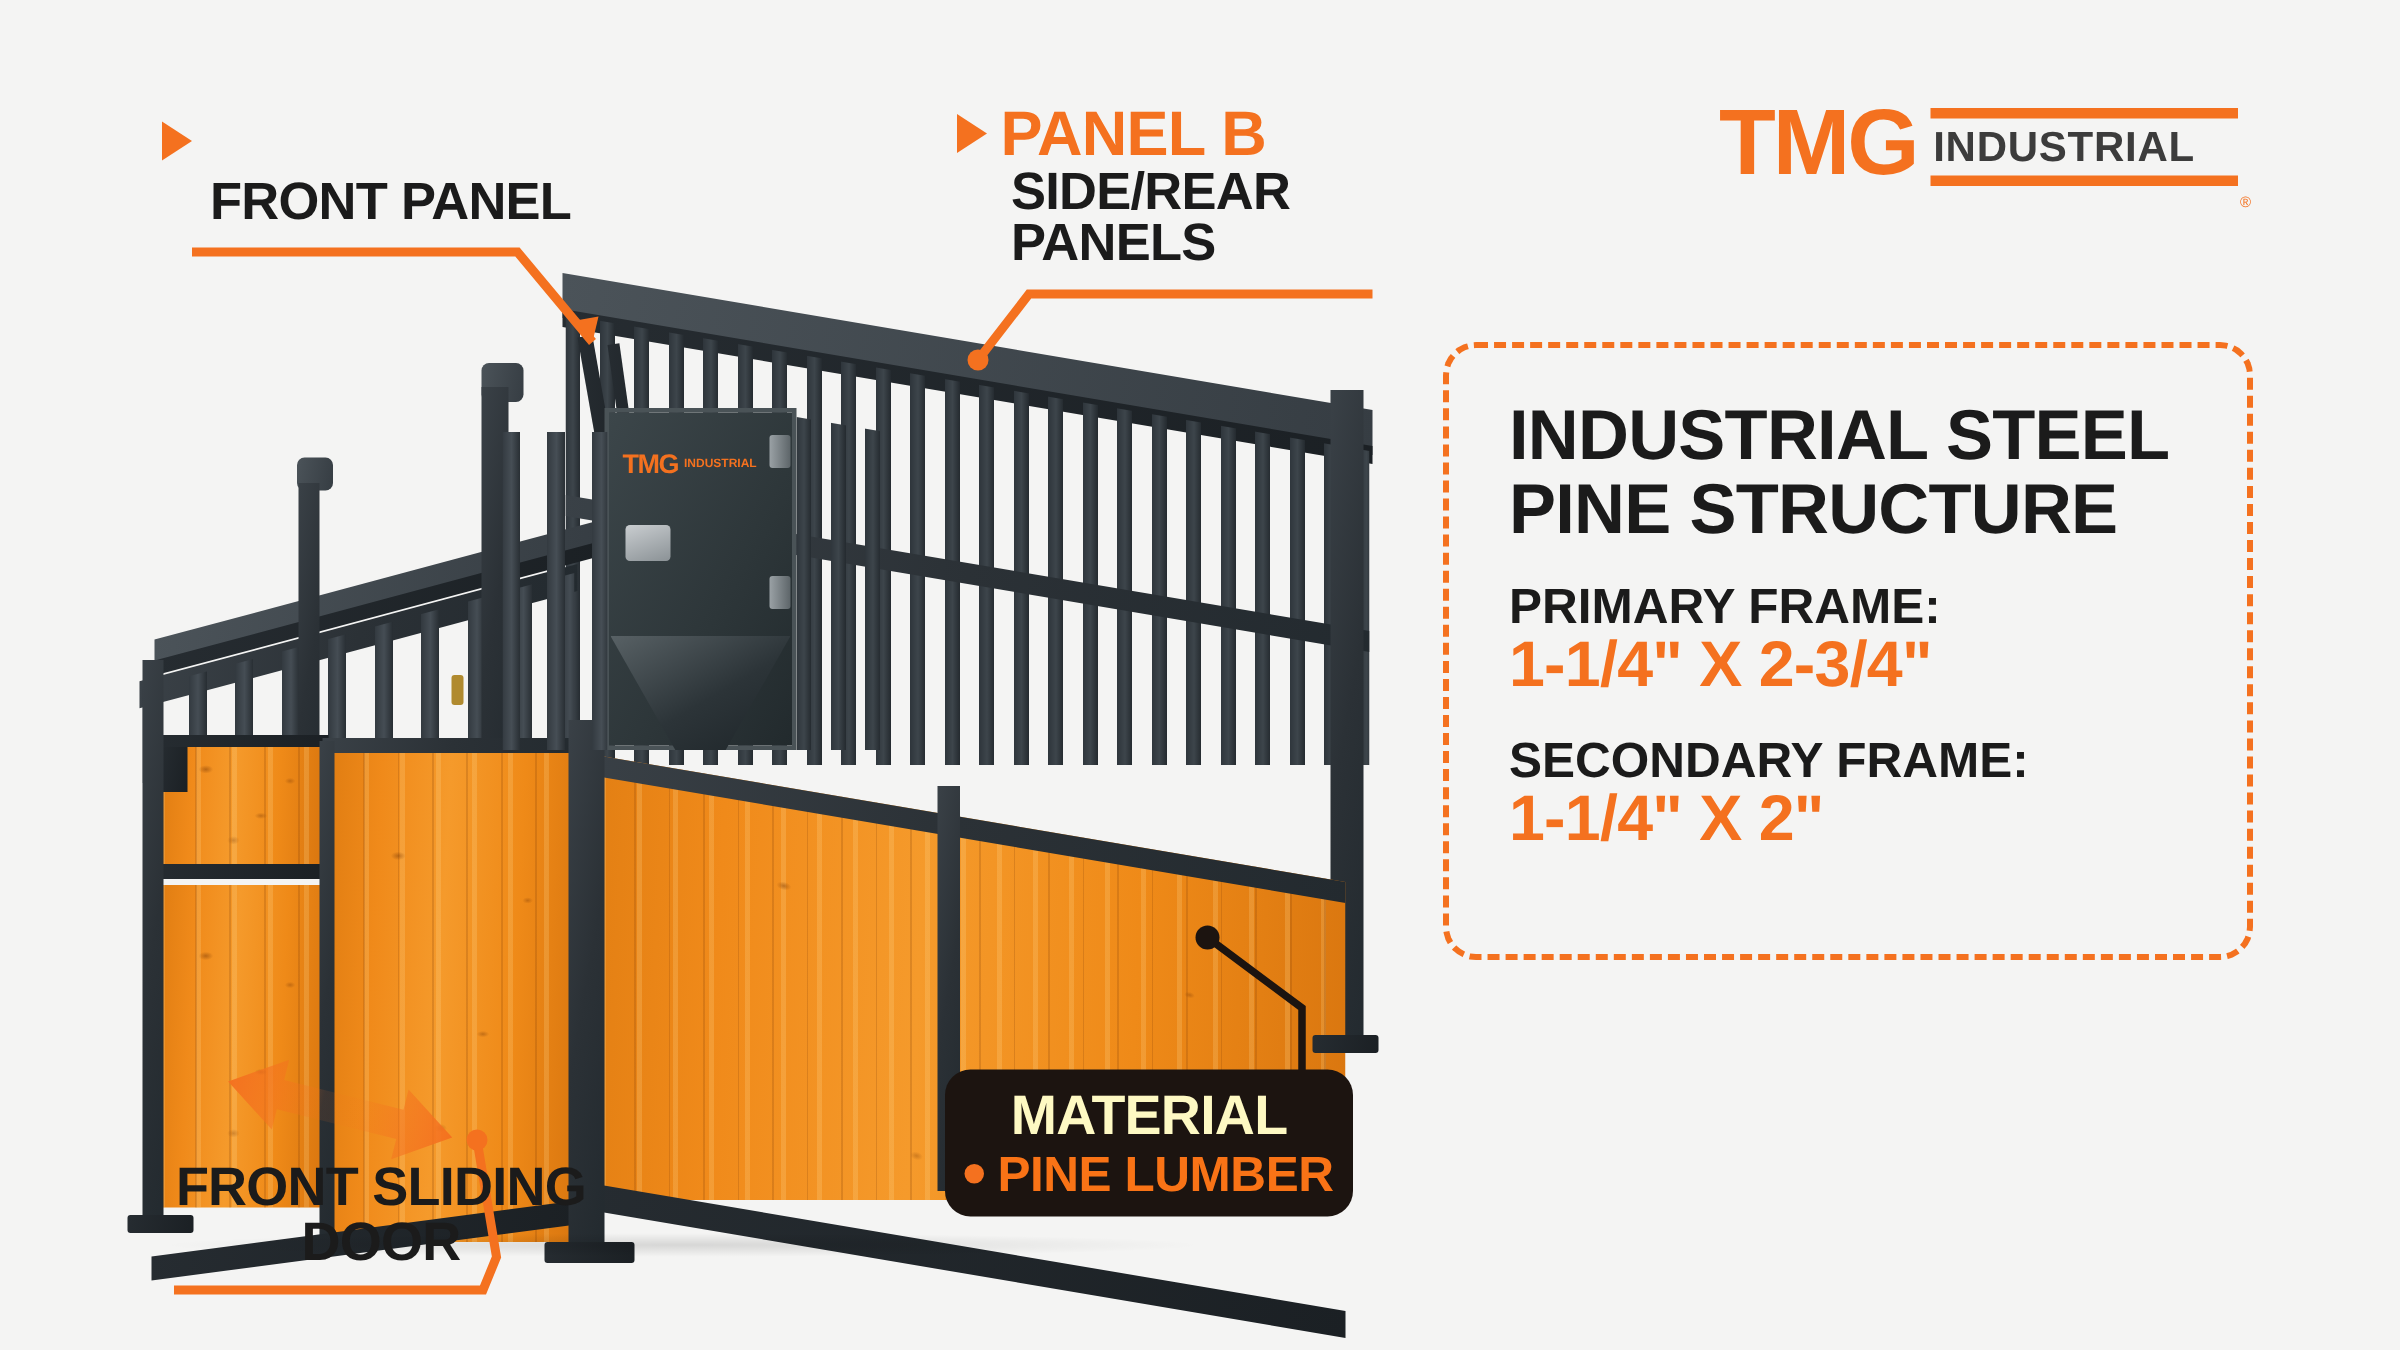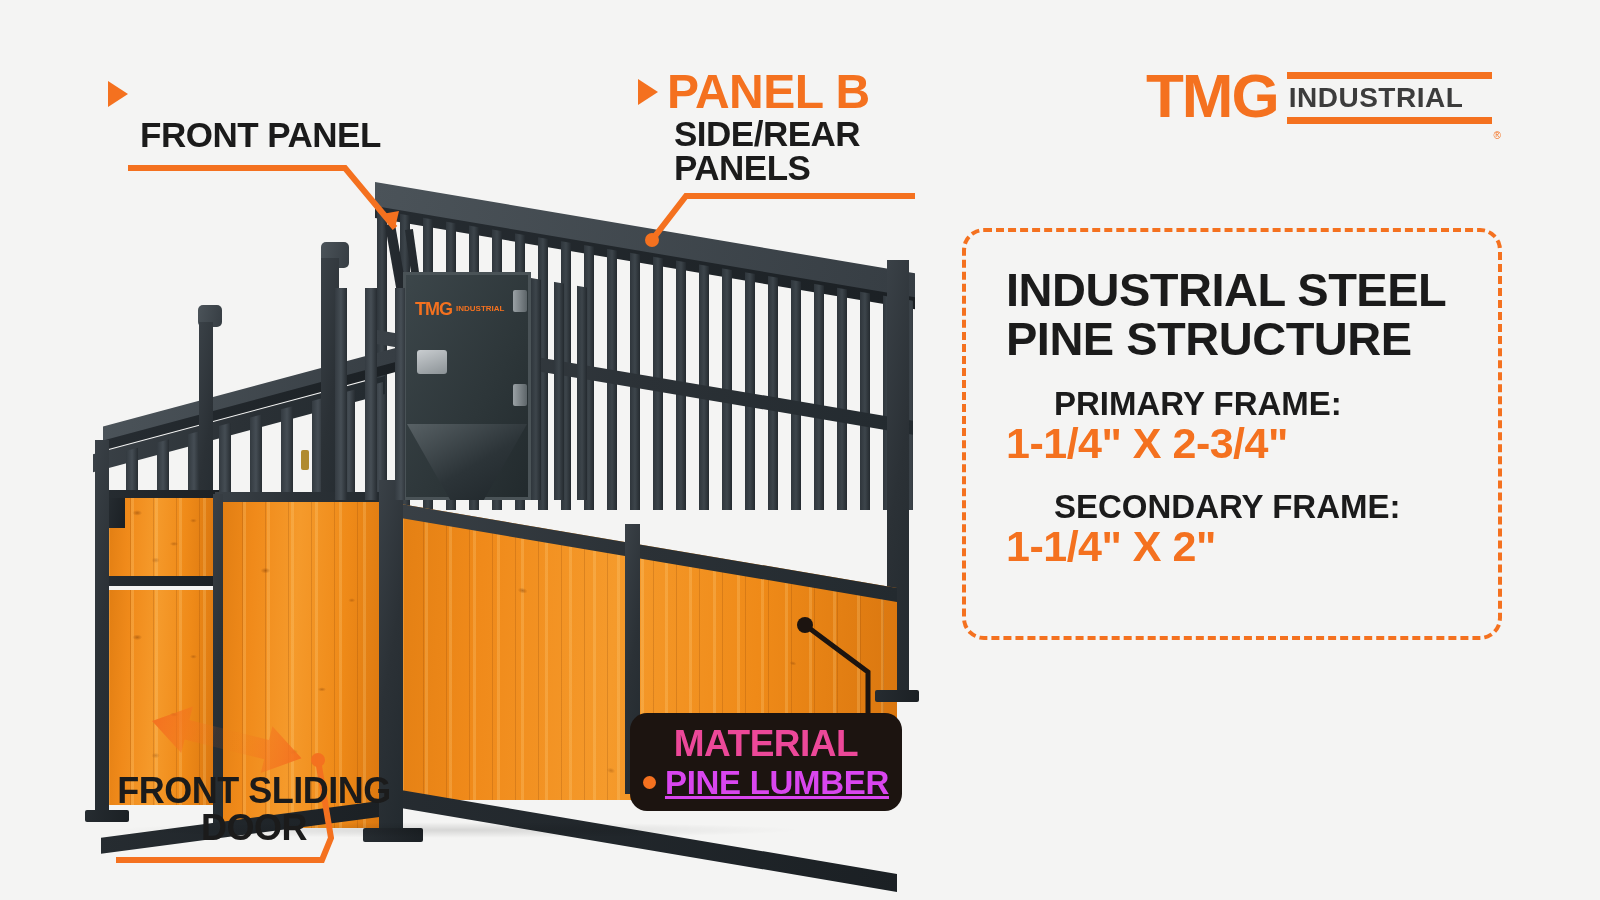--- a/index.html
+++ b/index.html
@@ -33,21 +33,21 @@
     margin-bottom:6px;
   }
 
   
   #panelA { left:108px; top:72px; }
   #panelA .l1 { font-size:45px; }
   #panelA .l2 { font-size:35px; margin-top:2px; margin-left:32px; }
 
   
   #panelB { left:638px; top:68px; }
-  #panelB .l1 { font-size:48px; }
+  #panelB .l1 { font-size:42px; }
   #panelB .l2 { font-size:35px; margin-top:2px; margin-left:36px; }
 
   
   #slidingDoor { left:104px; top:772px; width:300px; text-align:center; }
   #slidingDoor .l2 { font-size:36px; line-height:1.04; }
 
   
   #leaders { position:absolute; inset:0; pointer-events:none; }
 
   
@@ -73,42 +73,42 @@
     position:absolute; left:962px; top:228px; width:540px; height:412px;
     border:4px dashed #f4711f; border-radius:22px;
     padding:34px 0 0 40px;
   }
   #specbox .head {
     font-size:47px; font-weight:bold; color:#1b1b1b;
     font-stretch:condensed; letter-spacing:-0.5px; line-height:1.04;
   }
   #specbox .lbl {
     font-size:33px; font-weight:bold; color:#1b1b1b;
-    font-stretch:condensed; line-height:1.08; margin-top:22px;margin-left:48px;
+    font-stretch:condensed; line-height:1.08; margin-top:22px;
   }
   #specbox .val {
     font-size:43px; font-weight:bold; color:#f4711f;
     font-stretch:condensed; line-height:1.05; letter-spacing:-0.5px;
   }
 
   
   #material {
     position:absolute; left:630px; top:713px; width:272px; height:98px;
     background:#1c1410; border-radius:17px;
     display:flex; flex-direction:column; align-items:center; justify-content:center;
   }
   #material .m1 {
-    color:#ec4899; font-size:37px; font-weight:bold; font-stretch:condensed;
+    color:#fef9c3; font-size:37px; font-weight:bold; font-stretch:condensed;
     letter-spacing:-0.5px; line-height:1;
   }
   #material .m2row { display:flex; align-items:center; margin-top:4px; }
   #material .dot { width:13px; height:13px; border-radius:50%; background:#f4711f; margin-right:9px; }
   #material .m2 {
-    color:#d946ef; font-size:33px; font-weight:bold; font-stretch:condensed;
-    letter-spacing:-0.3px; line-height:1;text-decoration:underline;
+    color:#f97316; font-size:33px; font-weight:bold; font-stretch:condensed;
+    letter-spacing:-0.3px; line-height:1;
   }
 
   
   #product { position:absolute; left:85px; top:150px; width:830px; height:710px; }
 
   .steel      { background:linear-gradient(100deg,#3a4147 0%,#2b3136 50%,#232a2f 100%); }
   .steel-lt   { background:linear-gradient(100deg,#4b5359 0%,#363d43 100%); }
   .steel-dk   { background:linear-gradient(100deg,#262c31 0%,#1b2024 100%); }
 
   .wood {

